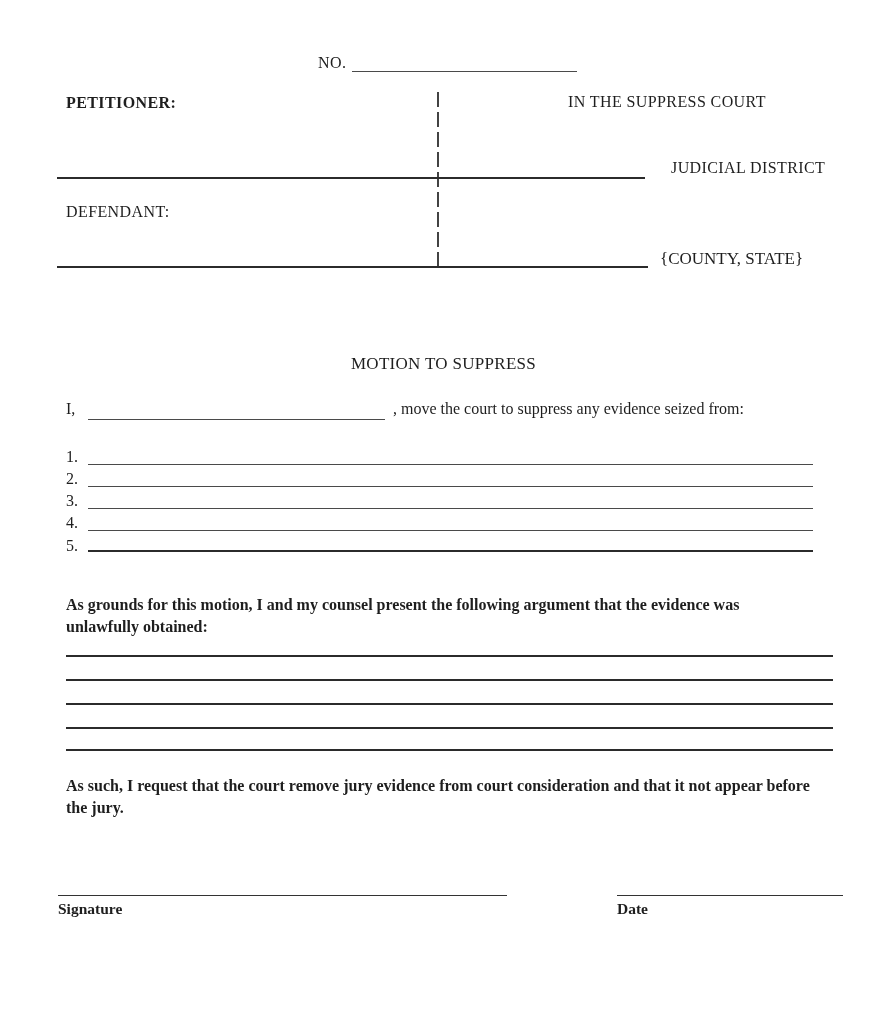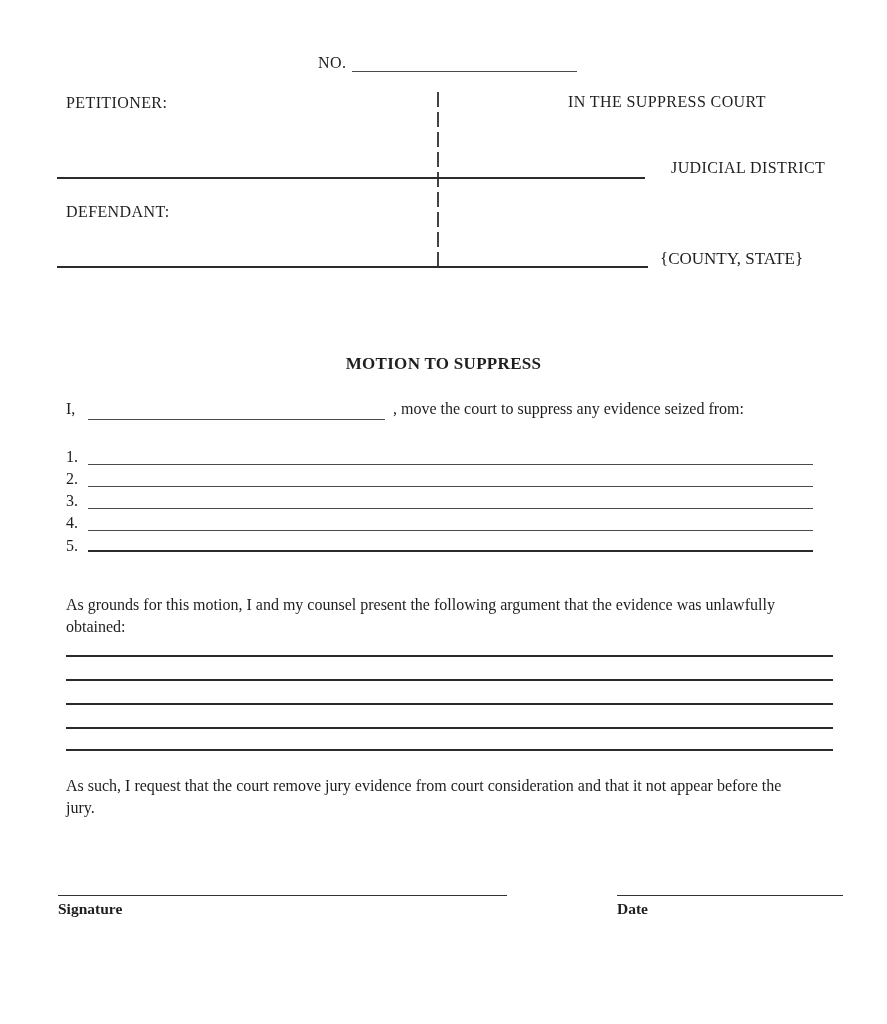--- a/index.html
+++ b/index.html
@@ -21,50 +21,51 @@
     color: #1e1e1e;
   }
   .caps { letter-spacing: 0.4px; }
   .bold { font-weight: normal; }
   .para {
     position: absolute;
     font-size: 16px;
     line-height: 21.5px;
     white-space: normal;
     color: #1e1e1e;
+    font-weight: bold;
   }
   .line { position: absolute; height: 0; }
   .thin  { border-top: 1px solid #4a4a4a; }
   .mid   { border-top: 1.5px solid #333333; }
   .thick { border-top: 2px solid #2b2b2b; }
   .title {
     position: absolute;
     left: 0; width: 887px;
     text-align: center;
     font-size: 17px;
-    font-weight: bold;
+    font-weight: normal;
     letter-spacing: 0.3px;
   }
   .centered-label {
     position: absolute;
     text-align: left;
     font-size: 15.5px;
     font-weight: bold;
   }
   .vdash { position: absolute; }
 </style>
 </head>
 <body>
 
 <div class="page">
 
   <div class="txt caps" style="left:318px; top:53px;">NO.</div>
   <div class="line thin" style="left:352px; top:71px; width:225px;"></div>
 
-  <div class="txt caps" style="left:66px; top:93px;">PETITIONER:</div>
+  <div class="txt caps" style="left:66px; top:93px;font-weight:bold;">PETITIONER:</div>
 
   <span class="vdash" style="left:436px; top:92px;">
     <svg width="4" height="177" xmlns="http://www.w3.org/2000/svg">
       <line x1="2" y1="0" x2="2" y2="177" stroke="#2f2f2f" stroke-width="1.8" stroke-dasharray="15 5"></line>
     </svg>
   </span>
 
   <div class="txt caps" style="left:568px; top:92px;">IN THE SUPPRESS COURT</div>
 
   <div class="line thick" style="left:57px; top:177px; width:588px;"></div>

